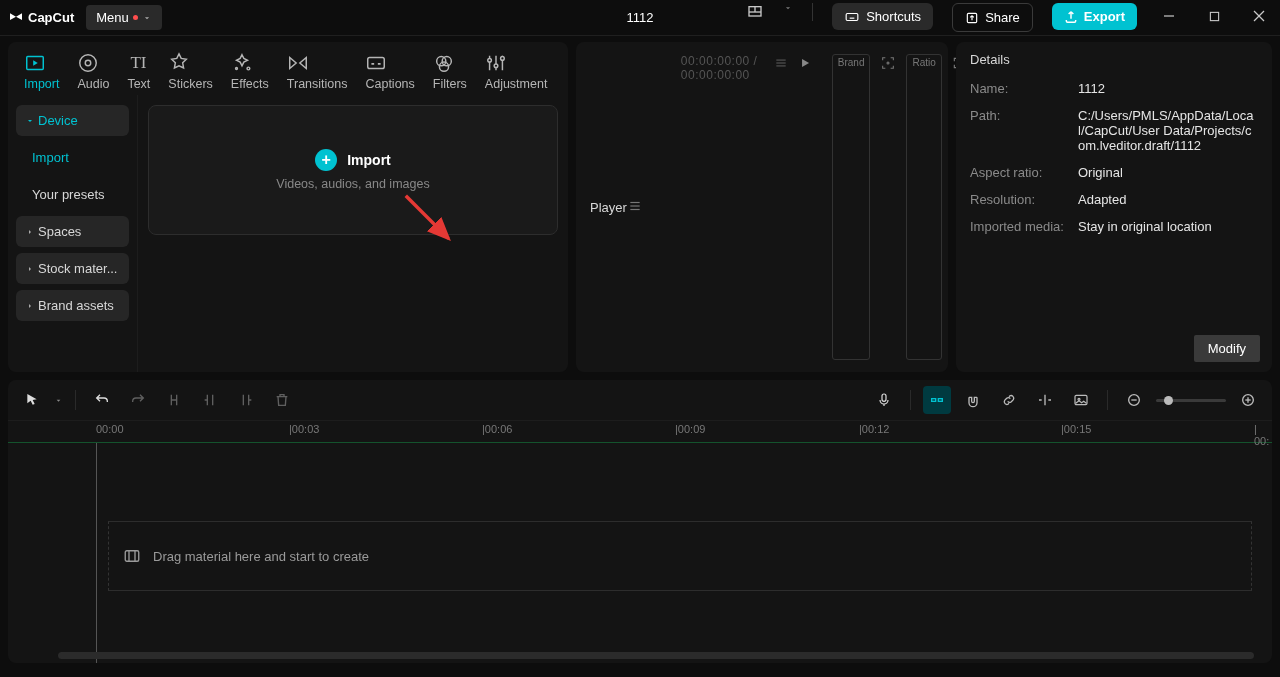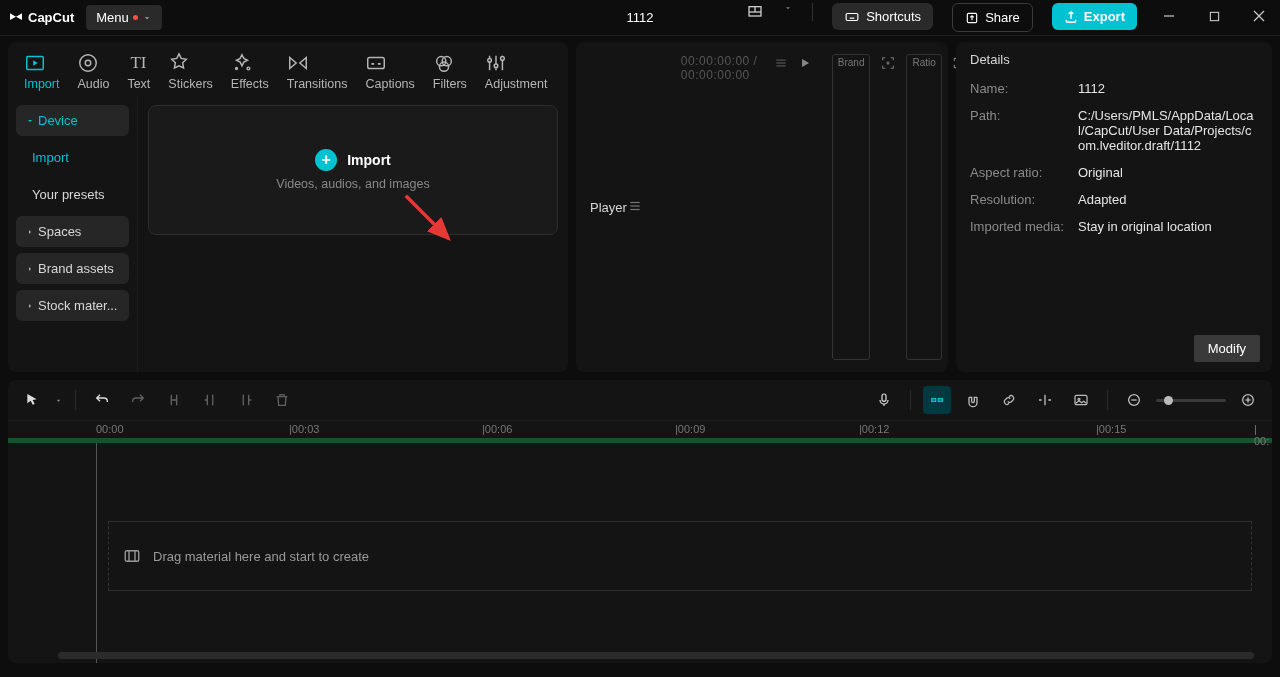--- a/index.html
+++ b/index.html
@@ -64,21 +64,21 @@
   .timeline-wrapper { margin:8px; background:#141414; border-radius:8px; height:calc(677px - 36px - 342px - 16px); display:flex; flex-direction:column; }
   .tl-toolbar { display:flex; align-items:center; padding:6px 10px; gap:8px; border-bottom:1px solid #1d1d1d; }
   .tl-tool { width:28px; height:28px; display:flex; align-items:center; justify-content:center; color:#bbb; cursor:pointer; border-radius:4px; }
   .tl-tool svg { width:16px; height:16px; }
   .tl-sep { width:1px; height:20px; background:#2a2a2a; margin:0 4px; }
   .tl-right { margin-left:auto; display:flex; align-items:center; gap:8px; }
   .tl-tool.active { background:#003a40; color:#00c2d1; }
   .zoom-slider { width:70px; height:3px; background:#3a3a3a; border-radius:2px; position:relative; }
   .zoom-thumb { position:absolute; left:8px; top:-3px; width:9px; height:9px; background:#bbb; border-radius:50%; }
 
-  .ruler { height:22px; position:relative; border-bottom:5px solid #14532d; color:#777; font-size:11px; padding-left:88px; }
+  .ruler { height:22px; position:relative; border-bottom:1px solid #14532d; color:#777; font-size:11px; padding-left:88px; }
   .ruler .tick { position:absolute; top:2px; }
   .playhead-line { position:absolute; left:88px; top:0; bottom:0; width:1px; background:#555; }
 
   .tl-tracks { flex:1; position:relative; padding-left:88px; overflow:hidden; }
   .drop-zone { position:absolute; left:100px; right:20px; top:78px; height:70px; border:1px dashed #333; border-top:1px solid #2d2d2d; border-bottom:1px solid #2d2d2d; display:flex; align-items:center; gap:12px; padding-left:14px; color:#9a9a9a; font-size:13px; }
   .drop-zone svg { width:18px; height:18px; color:#9a9a9a; }
   .hscroll { position:absolute; left:50px; right:18px; bottom:4px; height:7px; background:#0d0d0d; border-radius:4px; }
   .hscroll-thumb { position:absolute; left:0; width:100%; height:100%; background:#2b2b2b; border-radius:4px; }
 </style>
 </head>
@@ -252,27 +252,27 @@
         <div class="side-item">
           <svg width="8" height="8" viewBox="0 0 24 24" fill="#aaa">
               <path d="M9 6l6 6-6 6z"></path>
             </svg>
           <span>Spaces</span>
         </div>
         <div class="side-item">
           <svg width="8" height="8" viewBox="0 0 24 24" fill="#aaa">
               <path d="M9 6l6 6-6 6z"></path>
             </svg>
-          <span>Brand assets</span>
+          <span>Stock mater...</span>
         </div>
         <div class="side-item">
           <svg width="8" height="8" viewBox="0 0 24 24" fill="#aaa">
               <path d="M9 6l6 6-6 6z"></path>
             </svg>
-          <span>Stock mater...</span>
+          <span>Brand assets</span>
         </div>
       </div>
       <div class="content-area" style="position:relative;">
         <div class="import-box">
           <div class="import-row">
             <div class="import-plus">+</div>
             <div class="import-title">Import</div>
           </div>
           <div class="import-sub">Videos, audios, and images</div>
         </div>
@@ -460,21 +460,21 @@
         </div>
     </div>
   </div>
 
   <div class="ruler">
     <span class="tick" style="left:88px">00:00</span>
     <span class="tick" style="left:281px">|00:03</span>
     <span class="tick" style="left:474px">|00:06</span>
     <span class="tick" style="left:667px">|00:09</span>
     <span class="tick" style="left:851px">|00:12</span>
-    <span class="tick" style="left:1088px">|00:15</span>
+    <span class="tick" style="left:1053px">|00:15</span>
     <span class="tick" style="left:1246px">| 00:</span>
   </div>
 
   <div class="tl-tracks">
     <div class="playhead-line"></div>
     <div class="drop-zone">
       <svg viewBox="0 0 24 24" fill="none" stroke="#9a9a9a" stroke-width="1.8">
           <rect x="3" y="5" width="18" height="14" rx="2"></rect>
           <line x1="8" y1="5" x2="8" y2="19"></line>
           <line x1="16" y1="5" x2="16" y2="19"></line>

